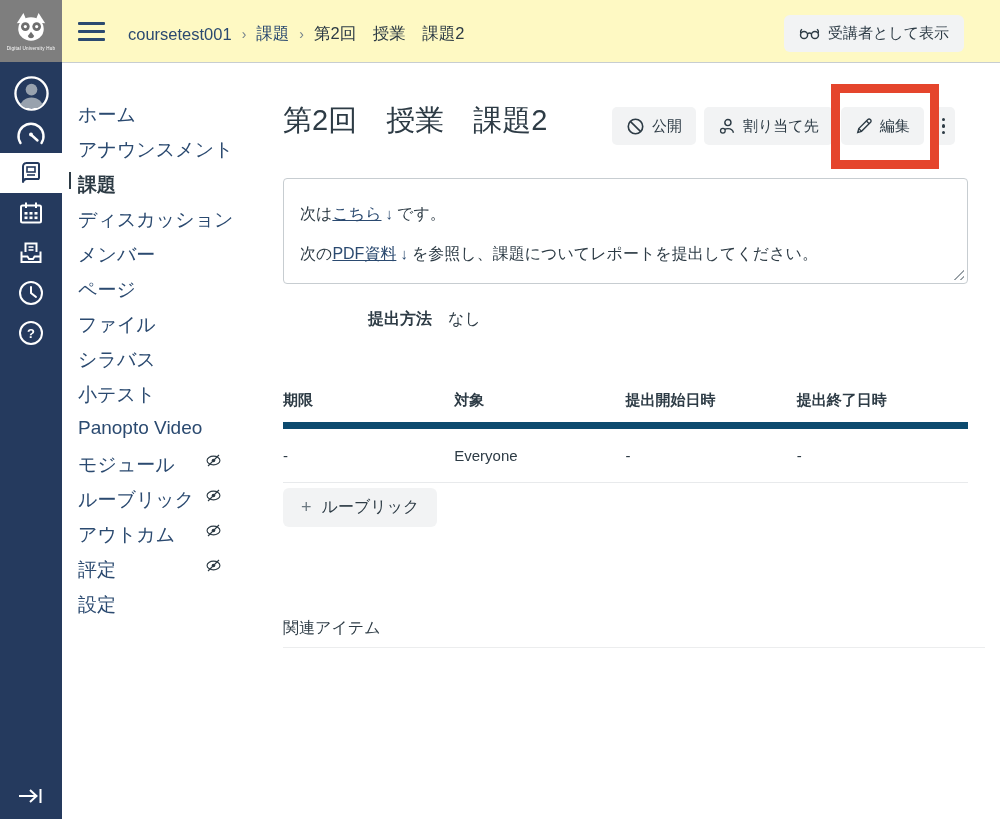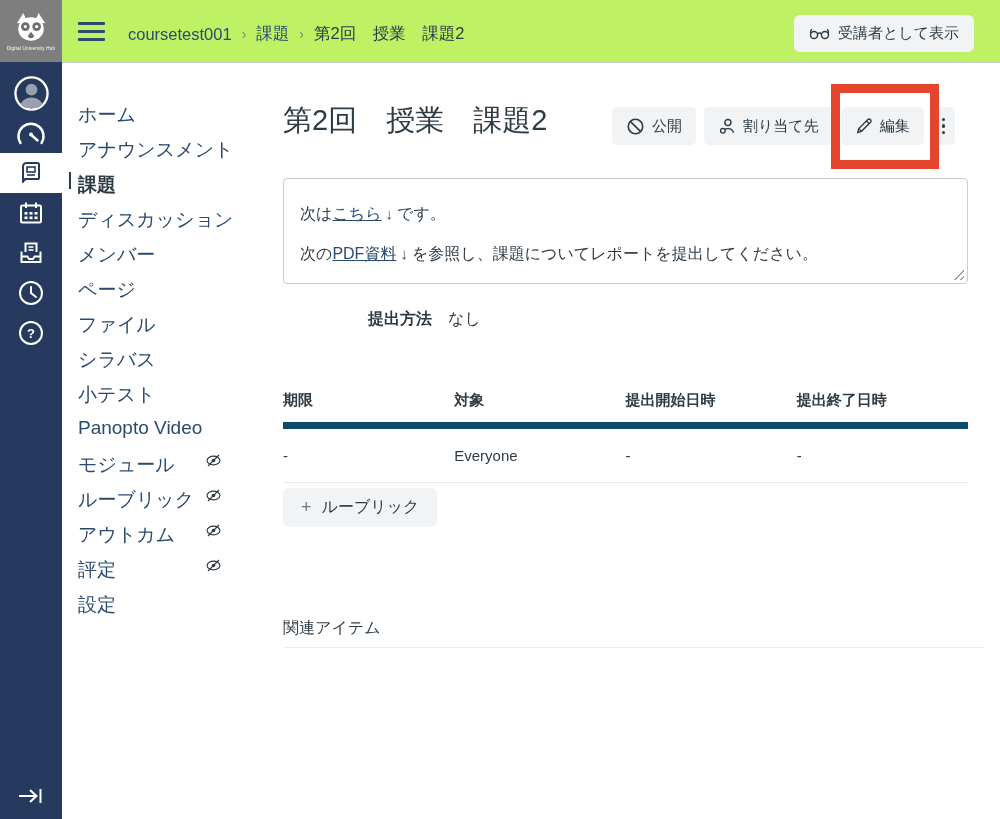--- a/index.html
+++ b/index.html
@@ -10,28 +10,28 @@
   }
   
   .global-nav{position:absolute;left:0;top:0;width:62px;height:819px;background:#253A5E;}
   .logo{width:62px;height:62px;background:#7E7E7E;display:flex;flex-direction:column;align-items:center;justify-content:center;gap:1px;}
   .logo-label{font-size:4.6px;color:#fff;white-space:nowrap;letter-spacing:.2px;}
   .gnav-items{position:absolute;top:73px;left:0;width:62px;display:flex;flex-direction:column;}
   .gnav-item{width:62px;height:40px;display:flex;align-items:center;justify-content:center;cursor:pointer;}
   .gnav-item.active{background:#ffffff;}
   .gnav-collapse{position:absolute;bottom:6px;left:0;width:62px;height:34px;display:flex;align-items:center;justify-content:center;cursor:pointer;}
   
-  .top-header{position:absolute;left:62px;top:0;width:938px;height:62px;background:#bef264;border-bottom:1px solid #C7CDD1;}
+  .top-header{position:absolute;left:62px;top:0;width:938px;height:62px;background:#fef9c3;border-bottom:1px solid #C7CDD1;}
   .hamburger{position:absolute;left:16px;top:22px;width:27px;height:19px;display:flex;flex-direction:column;justify-content:space-between;cursor:pointer;background:none;border:none;padding:0;}
   .hamburger span{display:block;height:3px;background:#2B4A70;border-radius:1px;}
   .breadcrumb{position:absolute;left:66px;top:23px;font-size:16.5px;display:flex;align-items:center;white-space:nowrap;}
   .crumb-link{color:#2B4A70;text-decoration:none;cursor:pointer;}
   .crumb-sep{color:#73818C;font-size:14px;margin:0 10px;}
   .crumb-current{color:#2D3B45;}
-  .view-as-btn{position:absolute;right:26px;top:15px;height:37px;background:#F2F3F4;border:none;border-radius:6px;
+  .view-as-btn{position:absolute;right:36px;top:15px;height:37px;background:#F2F3F4;border:none;border-radius:6px;
     padding:0 15px;font-size:15px;color:#2D3B45;display:flex;align-items:center;gap:8px;cursor:pointer;
     font-family:"Liberation Sans","DejaVu Sans",sans-serif;}
   
   .course-nav{position:absolute;left:78px;top:102px;width:180px;font-size:19px;}
   .cnav-item{position:relative;height:17px;margin-bottom:18px;color:#2B4A70;cursor:pointer;white-space:nowrap;}
   .cnav-item.active{color:#2D3B45;font-weight:bold;border-left:2px solid #2D3B45;padding-left:7px;margin-left:-9px;}
   .eye-off{position:absolute;left:127px;top:0px;}
   
   .page-title{position:absolute;left:283px;top:101px;font-size:29px;font-weight:500;color:#2D3B45;margin:0;white-space:nowrap;}
   .actions{position:absolute;top:107px;left:612px;height:38px;display:flex;gap:8px;align-items:stretch;}

